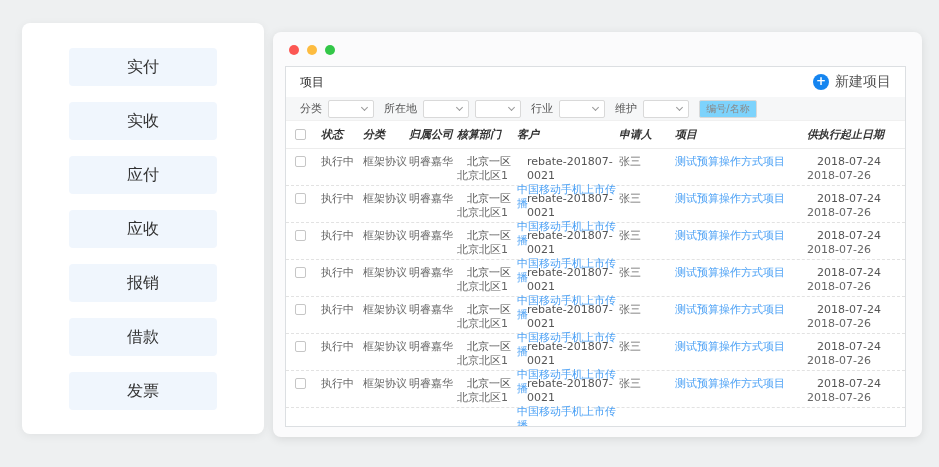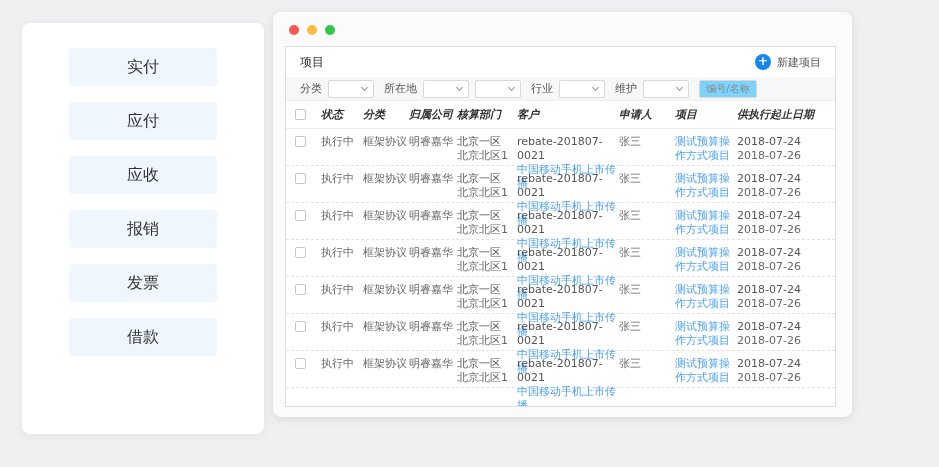--- a/index.html
+++ b/index.html
@@ -19,21 +19,21 @@
   }
   .side-btn {
     width:148px; height:38px; margin:0 auto 16px auto;
     background:#f0f6fd; border-radius:4px;
     display:flex; align-items:center; justify-content:center;
     font-size:16px; color:#333; cursor:pointer;
   }
 
   
   .window {
-    position:absolute; left:273px; top:12px; width:579px; height:405px;
+    position:absolute; left:273px; top:32px; width:649px; height:405px;
     background:#fbfbfc; border-radius:8px;
     box-shadow:0 2px 10px rgba(0,0,0,0.10);
   }
   .traffic { position:absolute; left:16px; top:13px; display:flex; gap:8px; }
   .dot { width:10px; height:10px; border-radius:50%; cursor:pointer; }
   .dot.red    { background:#fc5753; }
   .dot.yellow { background:#fdbc40; }
   .dot.green  { background:#33c748; }
 
   .panel {
@@ -47,21 +47,21 @@
     height:30px; flex:0 0 30px; display:flex; align-items:center;
     padding:0 14px; background:#fff;
   }
   .panel-title { font-size:12px; color:#333; font-weight:500; }
   .new-btn { margin-left:auto; display:flex; align-items:center; gap:6px; cursor:pointer; }
   .plus-circle {
     width:16px; height:16px; border-radius:50%; background:#1585f0;
     color:#fff; font-size:12px; line-height:15px; text-align:center;
     font-weight:700;
   }
-  .new-btn-label { font-size:11px; color:#555; }
+  .new-btn-label { font-size:14px; color:#555; }
 
   
   .filter-bar {
     height:24px; flex:0 0 24px; background:#f6f7f8;
     display:flex; align-items:center; padding:0 14px;
     border-bottom:1px solid #f0f0f0;
   }
   .f-label { font-size:11px; color:#555; margin-right:6px; }
   .f-select {
     width:46px; height:18px; background:#fff; border:1px solid #d9d9d9;
@@ -91,39 +91,40 @@
     border-bottom:1px solid #ececec; background:#fff;font-style:italic;
   }
   .th { font-size:11px; font-weight:700; color:#333; }
   .tbody { flex:1 1 auto; overflow:hidden; }
   .trow {
     height:37px; align-items:start; padding-top:6px;
     border-bottom:1px dashed #e2e2e2;
   }
   .cell { font-size:11px; color:#666; line-height:14px; }
   .line { font-size:11px; line-height:14px; }
-  .cell .line:first-child { color:#555; }
+  .cell .line:first-child { color:#555;margin-left:10px; }
   .link { color:#4aa0f5; text-decoration:none; cursor:pointer; display:block; }
   .cb {
     width:11px; height:11px; border:1px solid #c6c6c6; border-radius:2px;
     background:#fff; display:inline-block; cursor:pointer; margin-top:1px;
   }
   .thead .cb { margin-top:0; }
 </style>
 </head>
 <body>
 
 <div class="sidebar">
   <div>
       <div class="side-btn">实付</div>
+      <div class="side-btn">实收</div>
       <div class="side-btn">应付</div>
       <div class="side-btn">应收</div>
       <div class="side-btn">报销</div>
+      <div class="side-btn">借款</div>
       <div class="side-btn">发票</div>
-      <div class="side-btn">借款</div>
     </div>
 </div>
 
 <div class="window">
 
   <div class="traffic">
     <span class="dot red"></span>
     <span class="dot yellow"></span>
     <span class="dot green"></span>
   </div>

